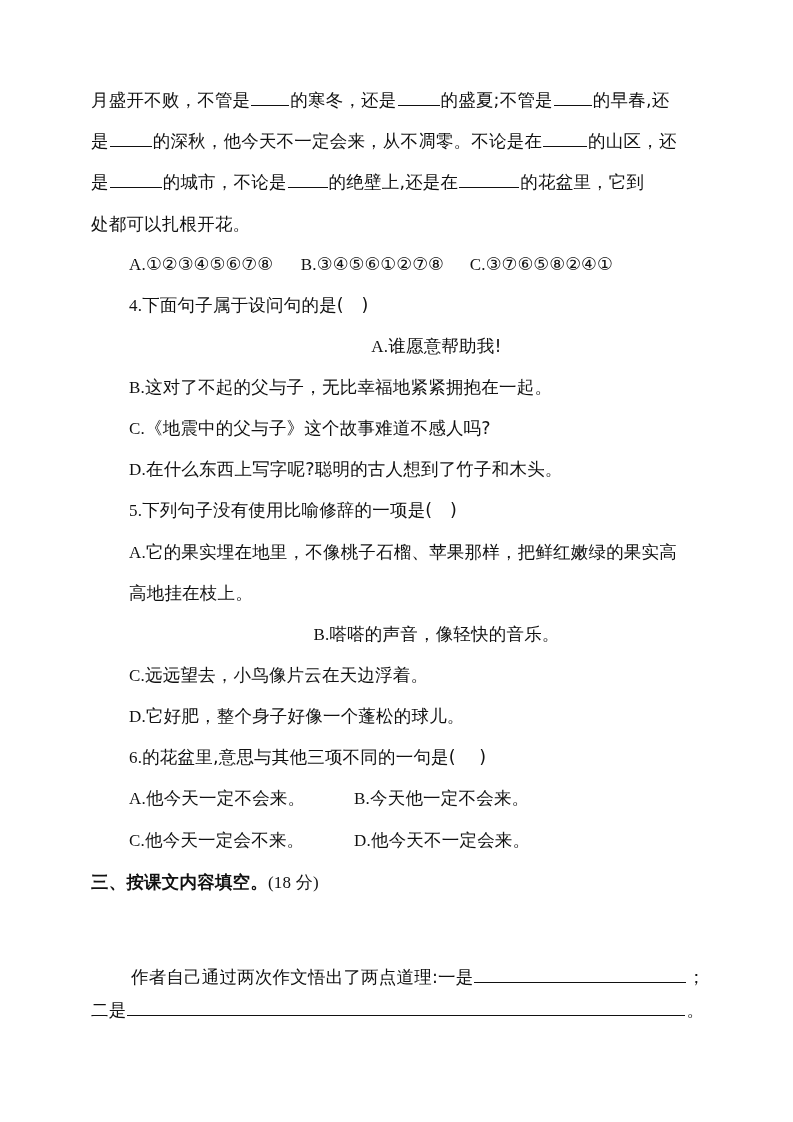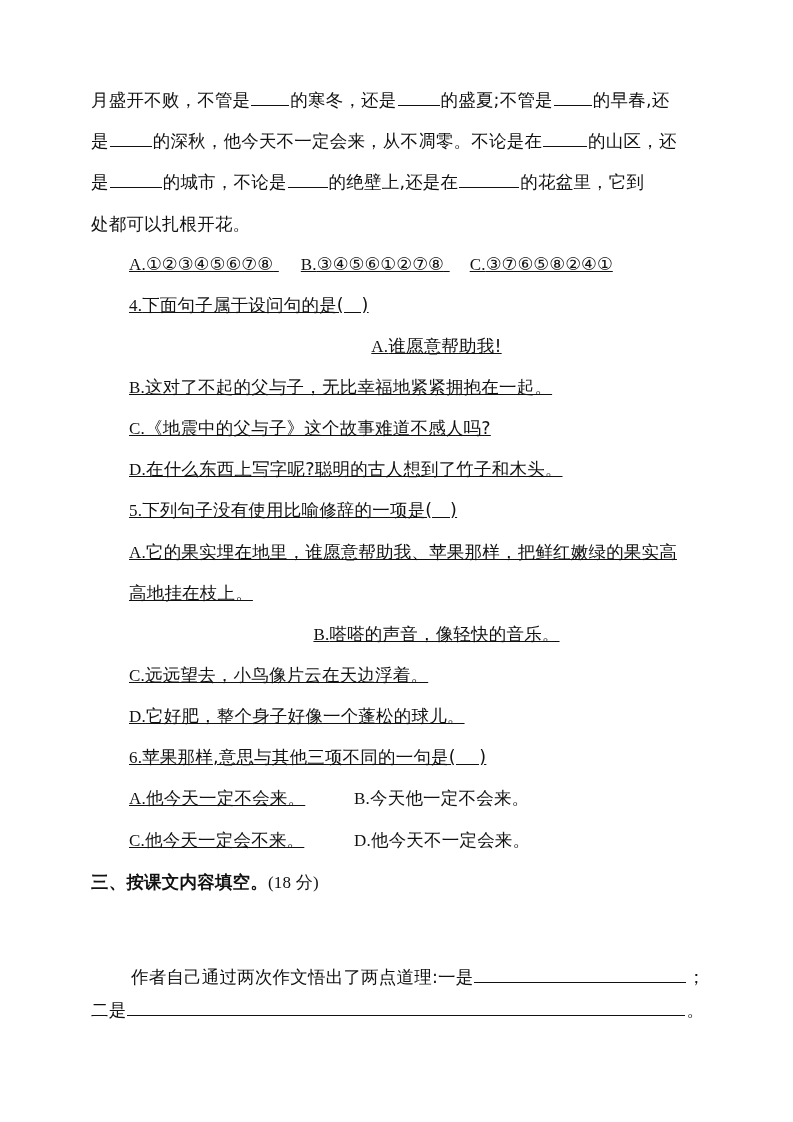--- a/index.html
+++ b/index.html
@@ -7,21 +7,21 @@
     width: 793px; height: 1122px; position: relative; overflow: hidden;
     font-family: "DejaVu Sans", "Liberation Sans", sans-serif;
     color: #111111;
   }
   .page { position: absolute; left: 0; top: 0; width: 793px; height: 958px; border-radius: 23px; }
   .line {
     position: absolute; left: 91px; width: 615px;
     font-size: 17.5px; line-height: 24px; white-space: nowrap;
     letter-spacing: 0.2px;
   }
-  .indent { left: 129px; text-decoration: underline; }
+  .indent { left: 129px; }
   .latin { font-family: "Liberation Serif", "DejaVu Serif", serif; font-size: 17px; }
   .blank { display: inline-block; border-bottom: 1.5px solid #111; height: 17px; vertical-align: baseline; margin: 0 1px; }
   .bold { font-weight: bold; }
   .col2 { position: absolute; left: 225px; }
   .optB { margin-left: 22px; }
   .optC { margin-left: 20px; }
 </style>
 </head>
 <body>
 
@@ -62,37 +62,37 @@
     <span class="latin">C.</span><span>《地震中的父与子》这个故事难道不感人吗?</span>
   </div>
   <div class="line indent" style="top:457px;">
     <span class="latin">D.</span><span>在什么东西上写字呢?聪明的古人想到了竹子和木头。</span>
   </div>
 
   <div class="line indent" style="top:498px;">
     <span class="latin">5.</span><span>下列句子没有使用比喻修辞的一项是(　)</span>
   </div>
   <div class="line indent" style="top:540px;">
-    <span class="latin">A.</span><span>它的果实埋在地里，谁愿意帮助我、苹果那样，把鲜红嫩绿的果实高</span>
+    <span class="latin">A.</span><span>它的果实埋在地里，不像桃子石榴、苹果那样，把鲜红嫩绿的果实高</span>
   </div>
   <div class="line indent" style="top:581px;">
     <span>高地挂在枝上。</span>
   </div>
   <div class="line indent" style="top:622px;text-align:center;">
     <span class="latin">B.</span><span>嗒嗒的声音，像轻快的音乐。</span>
   </div>
   <div class="line indent" style="top:663px;">
     <span class="latin">C.</span><span>远远望去，小鸟像片云在天边浮着。</span>
   </div>
   <div class="line indent" style="top:704px;">
     <span class="latin">D.</span><span>它好肥，整个身子好像一个蓬松的球儿。</span>
   </div>
 
   <div class="line indent" style="top:745px;">
-    <span class="latin">6.</span><span>苹果那样,意思与其他三项不同的一句是(　 )</span>
+    <span class="latin">6.</span><span>的花盆里,意思与其他三项不同的一句是(　 )</span>
   </div>
   <div class="line indent" style="top:828px;">
     <span><span class="latin">C.</span><span>他今天一定会不来。</span></span>
     <span class="col2"><span class="latin">D.</span><span>他今天不一定会来。</span></span>
   </div>
   <div class="line indent" style="top:786px;">
     <span><span class="latin">A.</span><span>他今天一定不会来。</span></span>
     <span class="col2"><span class="latin">B.</span><span>今天他一定不会来。</span></span>
   </div>
 

